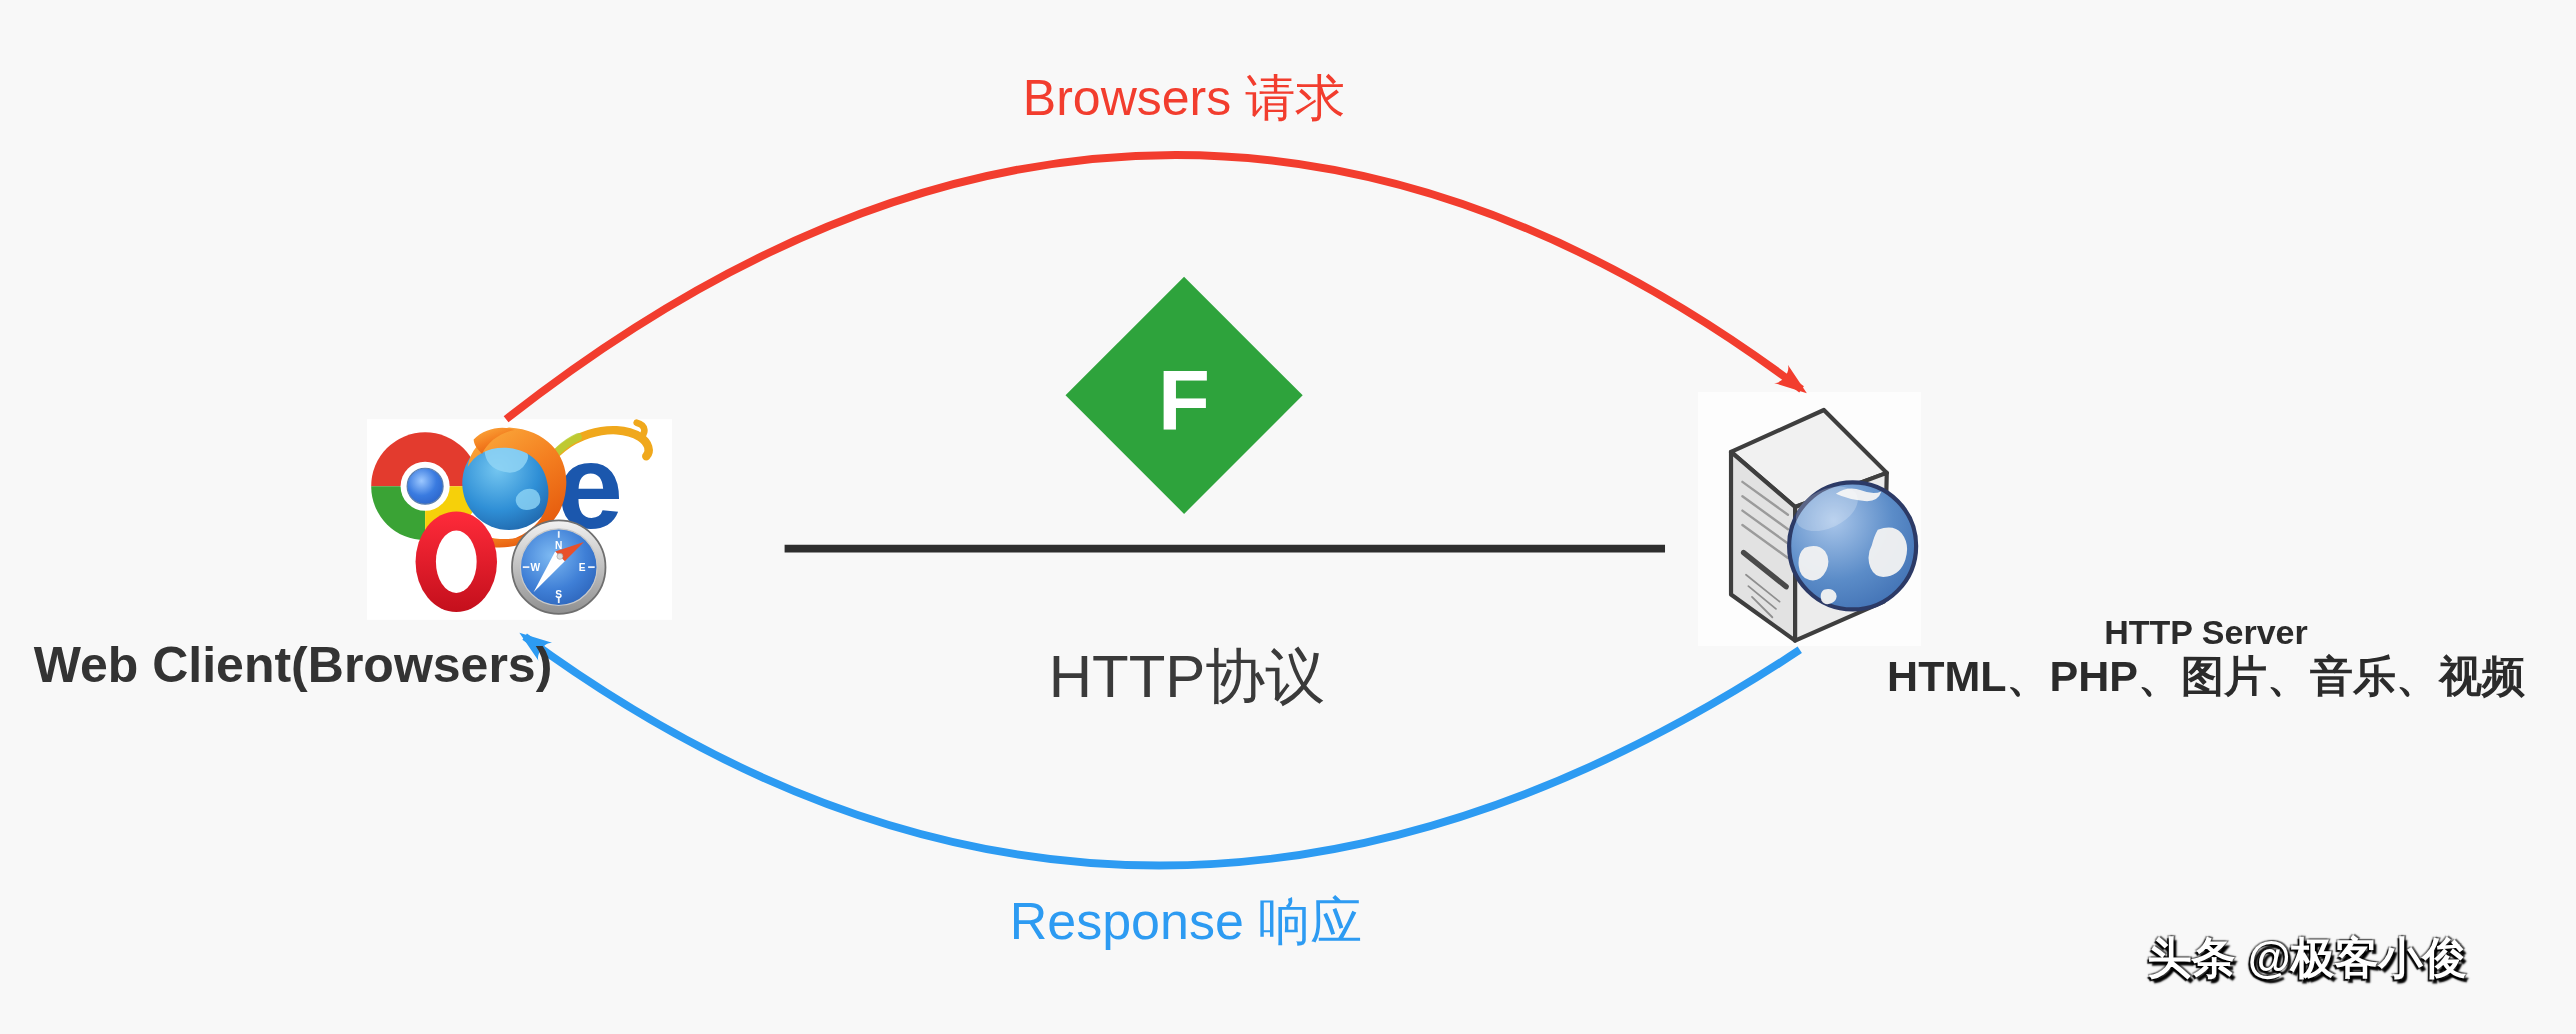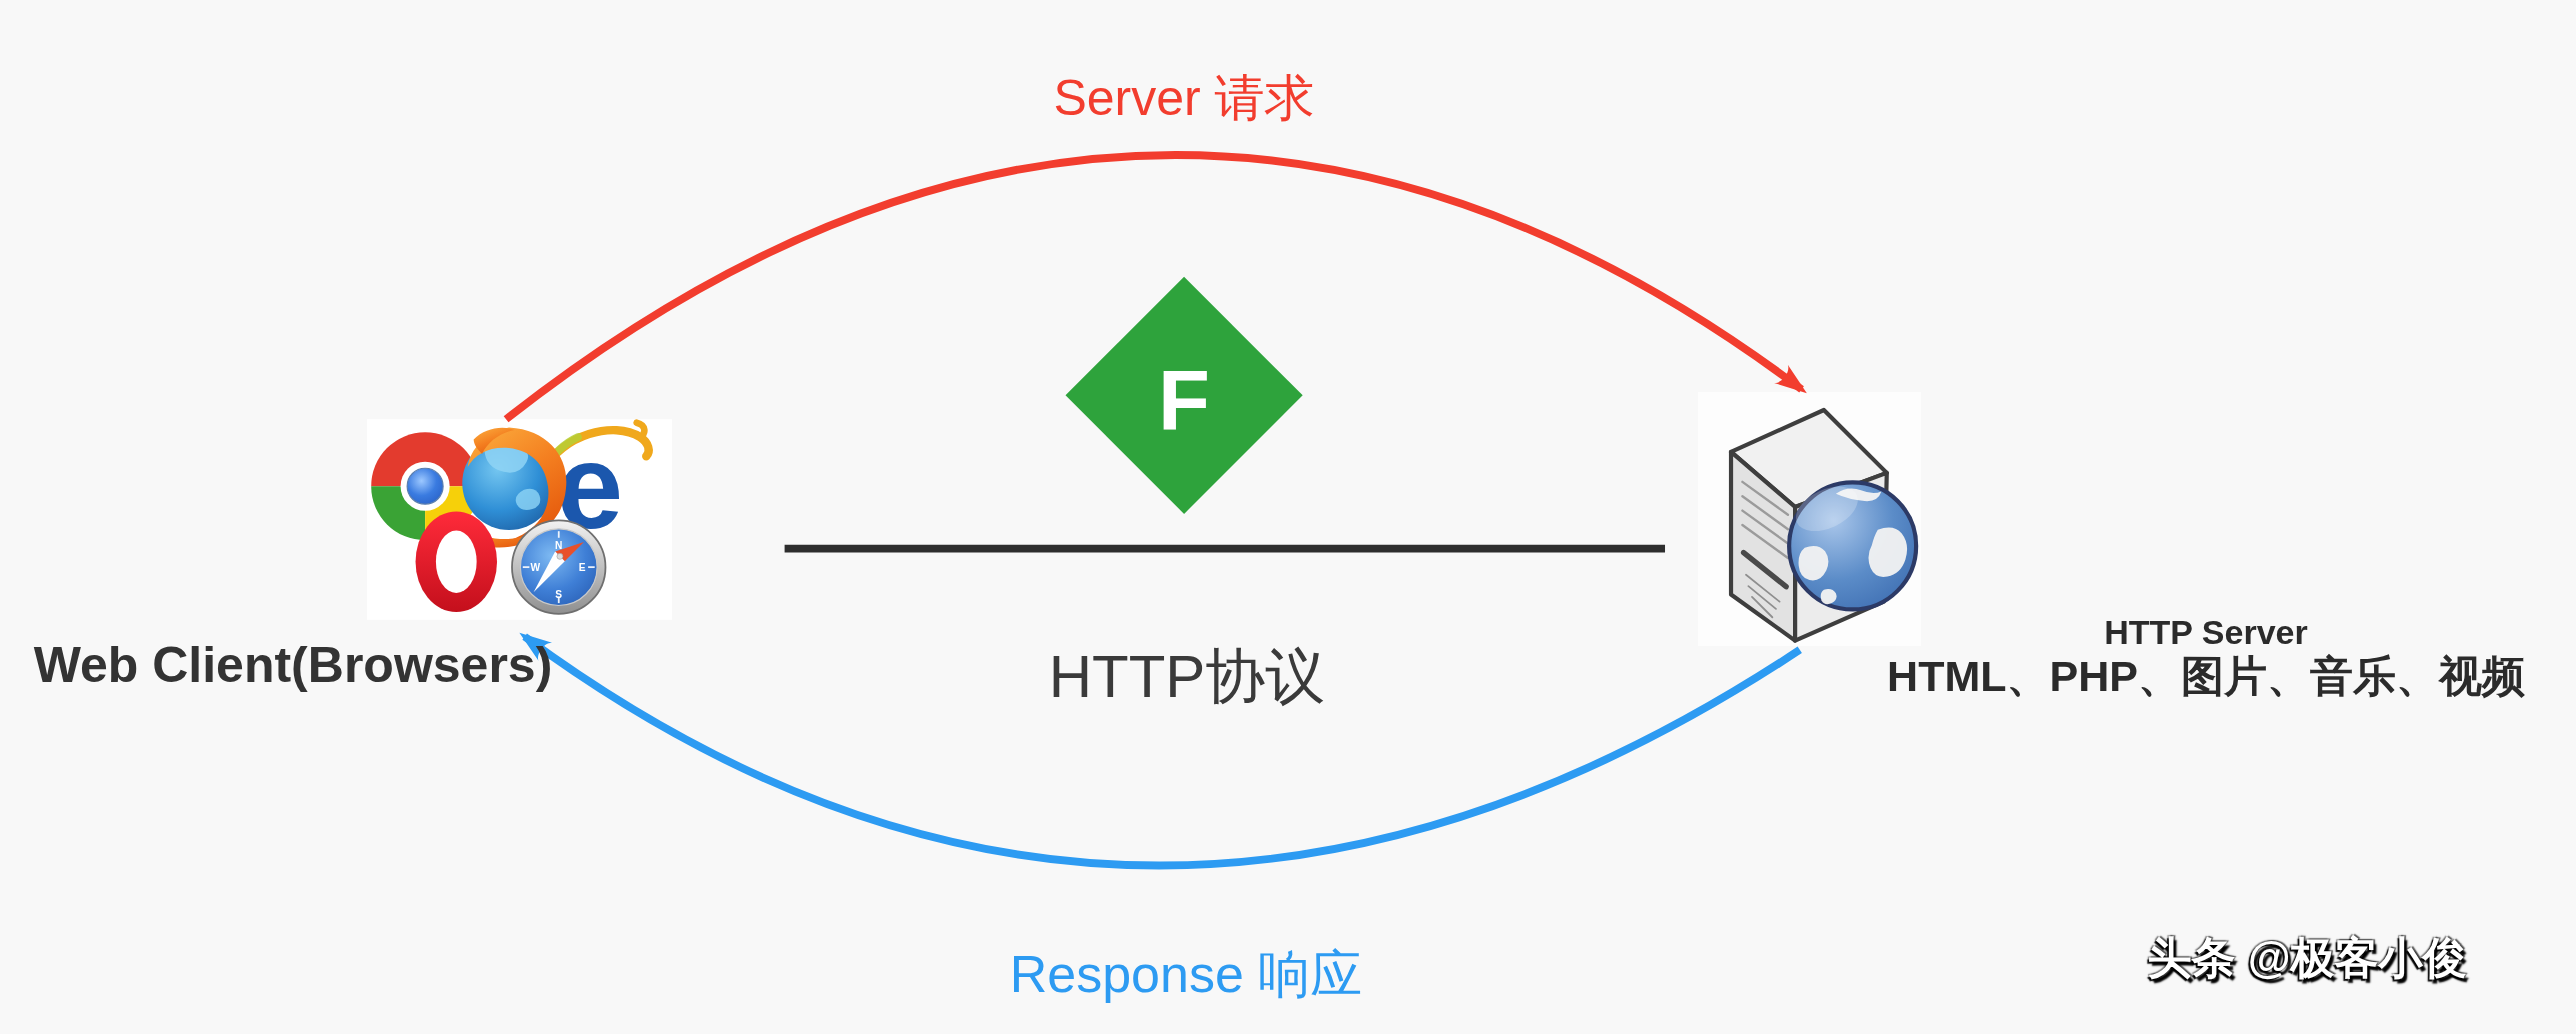--- a/index.html
+++ b/index.html
@@ -5,21 +5,21 @@
   html,body{margin:0;padding:0;}
   body{
     width:2576px;height:1035px;position:relative;overflow:hidden;
     background:#f8f8f8;
     font-family:"Liberation Sans","DejaVu Sans",sans-serif;
   }
   .abs{position:absolute;}
   .label{white-space:nowrap;line-height:1;}
   .center-x{transform:translateX(-50%);}
   #request-label{left:1184px;top:73px;font-size:50px;font-weight:500;color:#f23d2e;}
-  #response-label{left:1186px;top:948px;font-size:52px;font-weight:500;color:#2d9bf2;}
+  #response-label{left:1186px;top:895px;font-size:52px;font-weight:500;color:#2d9bf2;}
   #protocol-label{left:1187px;top:647px;font-size:60px;font-weight:400;color:#3a3a3a;}
   #web-client-label{left:293px;top:640px;font-size:50px;font-weight:700;color:#333333;}
   #server-label{left:2206px;top:615px;text-align:center;color:#2b2b2b;font-weight:700;}
   #server-label .line1{font-size:34px;line-height:1;}
   #server-label .line2{font-size:43px;line-height:1;margin-top:6px;}
   #watermark-label{
     left:2307px;top:936px;font-size:44px;font-weight:700;color:#ffffff;
     text-shadow:3px 3.6px 1.8px #000000,-1.8px 1.8px 1.2px #000000,1.8px -1.2px 1.2px rgba(0,0,0,0.65),-1.2px -1.2px 1.2px rgba(0,0,0,0.45);
   }
   svg{display:block;}
@@ -168,21 +168,21 @@
   <path d="M3005,1085 Q1899,1816 876,1063" fill="none" stroke="#2d9bf2" stroke-width="13" marker-end="url(#arrowBlue)"></path>
 
   <line x1="1310" y1="916" x2="2780" y2="916" stroke="#2e2e2e" stroke-width="13"></line>
 
   <g>
     <polygon points="1977,462 2175,660 1977,858 1779,660" fill="#2ea33c"></polygon>
     <text x="1977" y="668" text-anchor="middle" dominant-baseline="central" font-size="142" font-weight="bold" fill="#ffffff" font-family="Liberation Sans, DejaVu Sans, sans-serif">F</text>
   </g>
 </svg>
 
-<div class="abs label center-x" id="request-label">Server 请求</div>
+<div class="abs label center-x" id="request-label">Browsers 请求</div>
 
 <div class="abs label center-x" id="response-label">Response 响应</div>
 
 <div class="abs label center-x" id="protocol-label">HTTP协议</div>
 
 <div class="abs label center-x" id="web-client-label">Web Client(Browsers)</div>
 
 <div class="abs center-x" id="server-label">
   <div class="line1 label">HTTP Server</div>
   <div class="line2 label">HTML、PHP、图片、音乐、视频</div>

